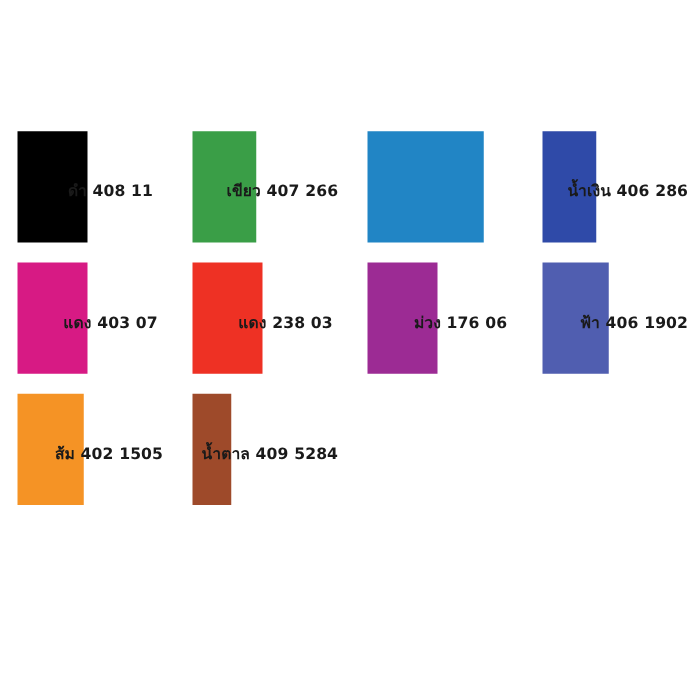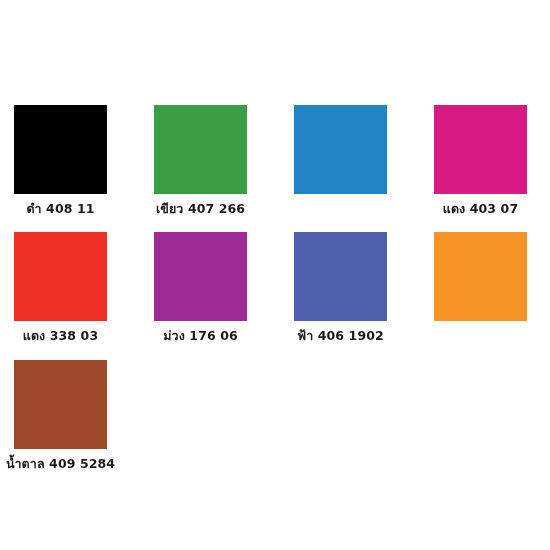--- a/index.html
+++ b/index.html
@@ -31,21 +31,20 @@
     width: 522px;
     display: grid;
     grid-template-columns: repeat(4, 93px);
     column-gap: 47px;
     row-gap: 16px;
   }
 
   .swatch-cell {
     width: 93px;
     display: flex;
-    flex-direction: column;
     align-items: center;
   }
 
   .swatch-chip {
     width: 93px;
     height: 89px;
     display: block;
     box-sizing: border-box;
   }
 
@@ -76,45 +75,50 @@
 
     <div class="swatch-cell">
       <div class="swatch-chip" style="background-color: rgb(58, 158, 71);"></div>
       <div class="swatch-label">เขียว 407 266</div>
     </div>
 
     <div class="swatch-cell">
       <div class="swatch-chip" style="background-color: rgb(33, 133, 197);"></div>
     </div>
 
+    <div class="swatch-cell">
+      <div class="swatch-chip" style="background-color: rgb(47, 74, 168);"></div>
+      <div class="swatch-label">น้ำเงิน 406 286</div>
+    </div>
 
 
     <div class="swatch-cell">
       <div class="swatch-chip" style="background-color: rgb(215, 26, 132);"></div>
       <div class="swatch-label">แดง 403 07</div>
     </div>
 
     <div class="swatch-cell">
       <div class="swatch-chip" style="background-color: rgb(238, 49, 36);"></div>
-      <div class="swatch-label">แดง 338 03</div>
+      <div class="swatch-label">แดง 238 03</div>
     </div>
 
     <div class="swatch-cell">
       <div class="swatch-chip" style="background-color: rgb(156, 43, 148);"></div>
       <div class="swatch-label">ม่วง 176 06</div>
     </div>
 
 
     <div class="swatch-cell">
       <div class="swatch-chip" style="background-color: rgb(80, 94, 176);"></div>
       <div class="swatch-label">ฟ้า 406 1902</div>
     </div>
 
     <div class="swatch-cell">
       <div class="swatch-chip" style="background-color: rgb(245, 147, 37);"></div>
+      <div class="swatch-label">ส้ม 402 1505</div>
     </div>
 
     <div class="swatch-cell">
       <div class="swatch-chip" style="background-color: rgb(158, 74, 42);"></div>
       <div class="swatch-label">น้ำตาล 409 5284</div>
     </div>
 
   </div>
 </div>
 

